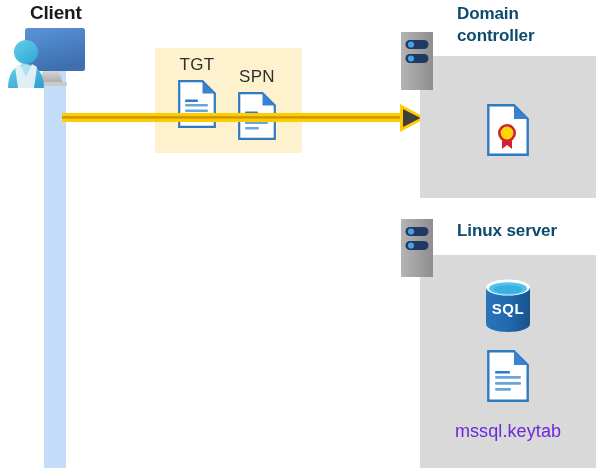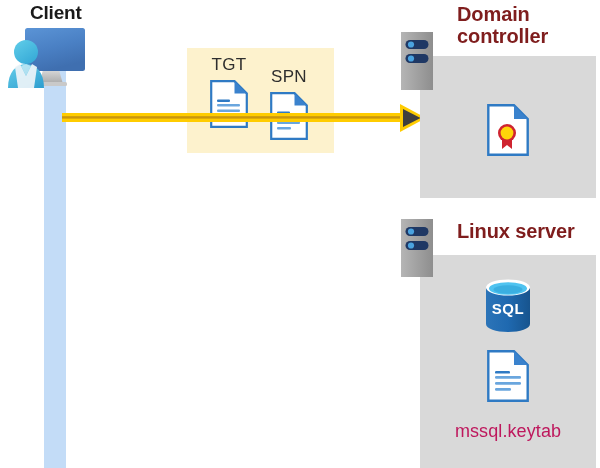--- a/index.html
+++ b/index.html
@@ -54,21 +54,20 @@
   }
 
   
   .cred-box {
     position: absolute;
     left: 155px;
     top: 48px;
     width: 147px;
     height: 105px;
     background: #fdf2cd;
-    margin-left: 32px;
   }
   .cred-item {
     position: absolute;
     width: 56px;
     text-align: center;
   }
   .cred-item.tgt { left: 14px; top: 6px; }
   .cred-item.spn { left: 74px; top: 18px; }
   .cred-label {
     font-size: 17px;
@@ -122,23 +121,23 @@
     position: absolute;
     width: 32px;
     height: 58px;
   }
   .server-dc { left: 401px; top: 32px; }
   .server-linux { left: 401px; top: 219px; }
 
   
   .section-title {
     position: absolute;
-    font-size: 20px;
+    font-size: 17px;
     font-weight: bold;
-    color: #7f1d1d;
+    color: #0c4a6e;
     line-height: 22px;
     letter-spacing: -0.1px;
   }
   .title-dc {
     left: 457px;
     top: 3px;
     width: 140px;
   }
   .title-linux {
     left: 457px;
@@ -169,21 +168,21 @@
     width: 42px;
     height: 52px;
   }
   .keytab-label {
     position: absolute;
     left: 420px;
     top: 421px;
     width: 176px;
     text-align: center;
     font-size: 18px;
-    color: #be185d;
+    color: #6d28d9;
     letter-spacing: 0.1px;
   }
 </style>
 </head>
 <body>
 
 <div class="canvas">
 
   <div class="lifeline"></div>
 

